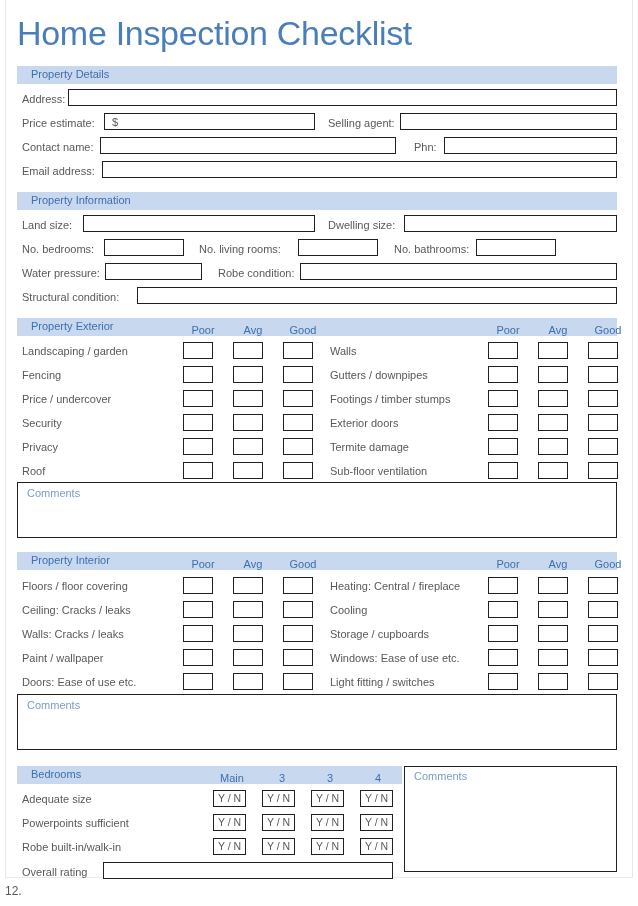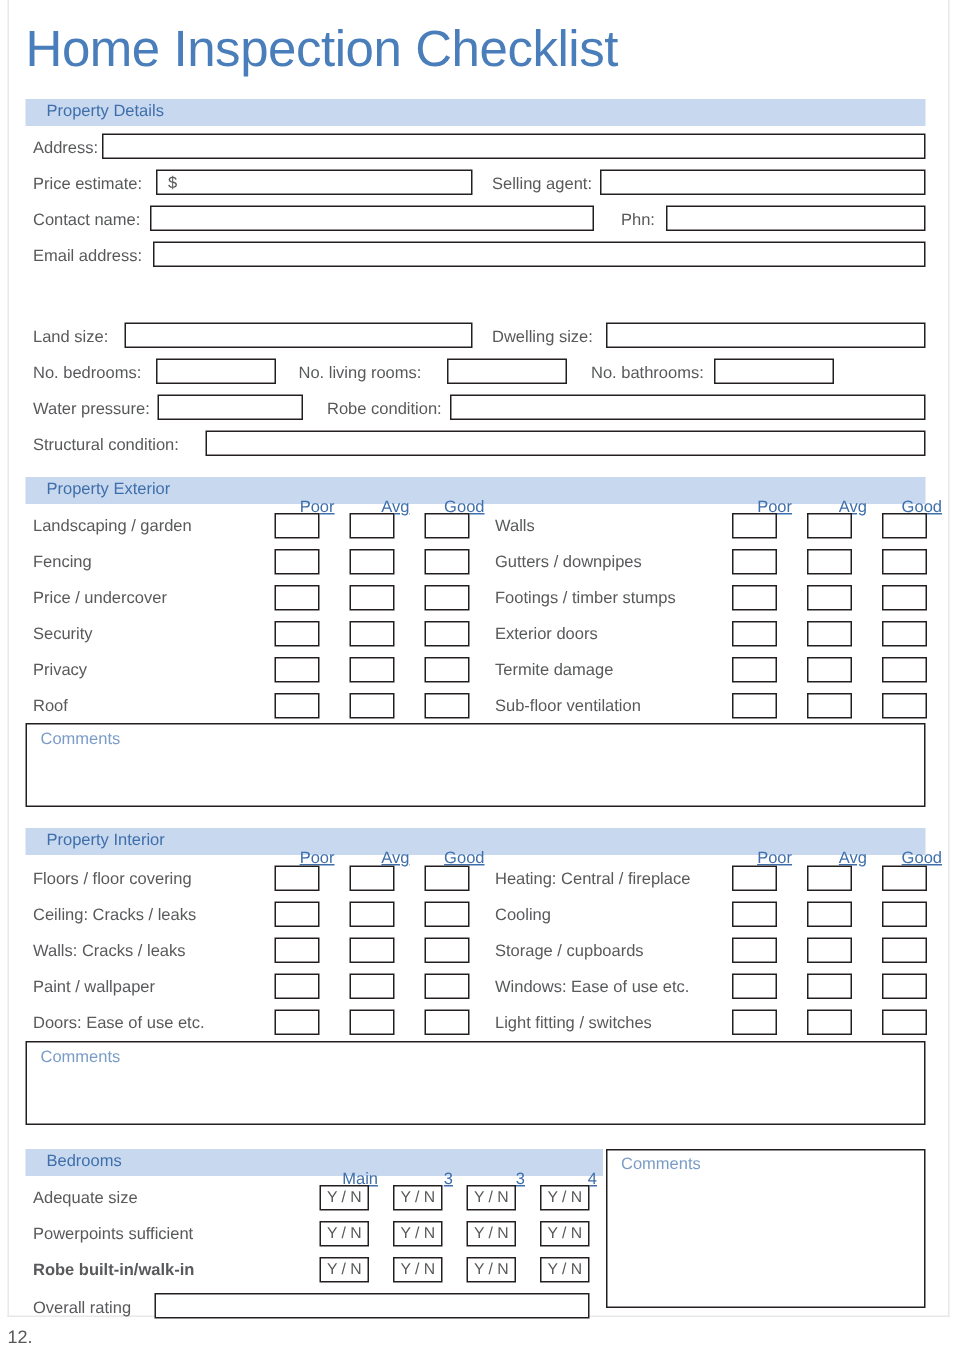--- a/index.html
+++ b/index.html
@@ -67,27 +67,26 @@
   .band-label {
     position: absolute;
     left: 14px;
     top: 2px;
     font-size: 11px;
     color: #3f6fab;
     white-space: nowrap;
   }
   .band-col {
     position: absolute;
-    top: 14px;
+    top: 6px;
     font-size: 11px;
     color: #3f6fab;
-    text-align: right;
+    text-align: center;
     width: 40px;
     white-space: nowrap;
-    text-decoration: underline;
   }
 
   
   .lbl {
     position: absolute;
     font-size: 11px;
     color: #58595b;
     white-space: nowrap;
   }
   .box {
@@ -180,20 +179,23 @@
 
   <div class="lbl" style="left:22px; top:141px;">Contact name:</div>
   <div class="box" style="left:100px; top:137px; width:296px; height:17px;"></div>
 
   <div class="lbl" style="left:414px; top:141px;">Phn:</div>
   <div class="box" style="left:444px; top:137px; width:173px; height:17px;"></div>
 
   <div class="lbl" style="left:22px; top:165px;">Email address:</div>
   <div class="box" style="left:102px; top:161px; width:515px; height:17px;"></div>
 
+  <div class="band" style="top:192px;">
+    <span class="band-label">Property Information</span>
+  </div>
 
   <div class="lbl" style="left:22px; top:219px;">Land size:</div>
   <div class="box" style="left:83px; top:215px; width:232px; height:17px;"></div>
 
   <div class="lbl" style="left:328px; top:219px;">Dwelling size:</div>
   <div class="box" style="left:404px; top:215px; width:213px; height:17px;"></div>
 
   <div class="lbl" style="left:22px; top:243px;">No. bedrooms:</div>
   <div class="box" style="left:104px; top:239px; width:80px; height:17px;"></div>
 
@@ -361,21 +363,21 @@
   <div class="yn" style="left:262px; top:790px;">Y / N</div>
   <div class="yn" style="left:311px; top:790px;">Y / N</div>
   <div class="yn" style="left:360px; top:790px;">Y / N</div>
 
   <div class="row-lbl" style="left:22px; top:817px;">Powerpoints sufficient</div>
   <div class="yn" style="left:213px; top:814px;">Y / N</div>
   <div class="yn" style="left:262px; top:814px;">Y / N</div>
   <div class="yn" style="left:311px; top:814px;">Y / N</div>
   <div class="yn" style="left:360px; top:814px;">Y / N</div>
 
-  <div class="row-lbl" style="left:22px; top:841px;font-weight:bold;">Robe built-in/walk-in</div>
+  <div class="row-lbl" style="left:22px; top:841px;">Robe built-in/walk-in</div>
   <div class="yn" style="left:213px; top:838px;">Y / N</div>
   <div class="yn" style="left:262px; top:838px;">Y / N</div>
   <div class="yn" style="left:311px; top:838px;">Y / N</div>
   <div class="yn" style="left:360px; top:838px;">Y / N</div>
 
   <div class="row-lbl" style="left:22px; top:866px;">Overall rating</div>
   <div class="box" style="left:103px; top:862px; width:290px; height:17px;"></div>
 
   <div class="comments" style="left:404px; top:766px; width:213px; height:106px;"></div>
   <div class="comments-lbl" style="left:414px; top:770px;">Comments</div>

